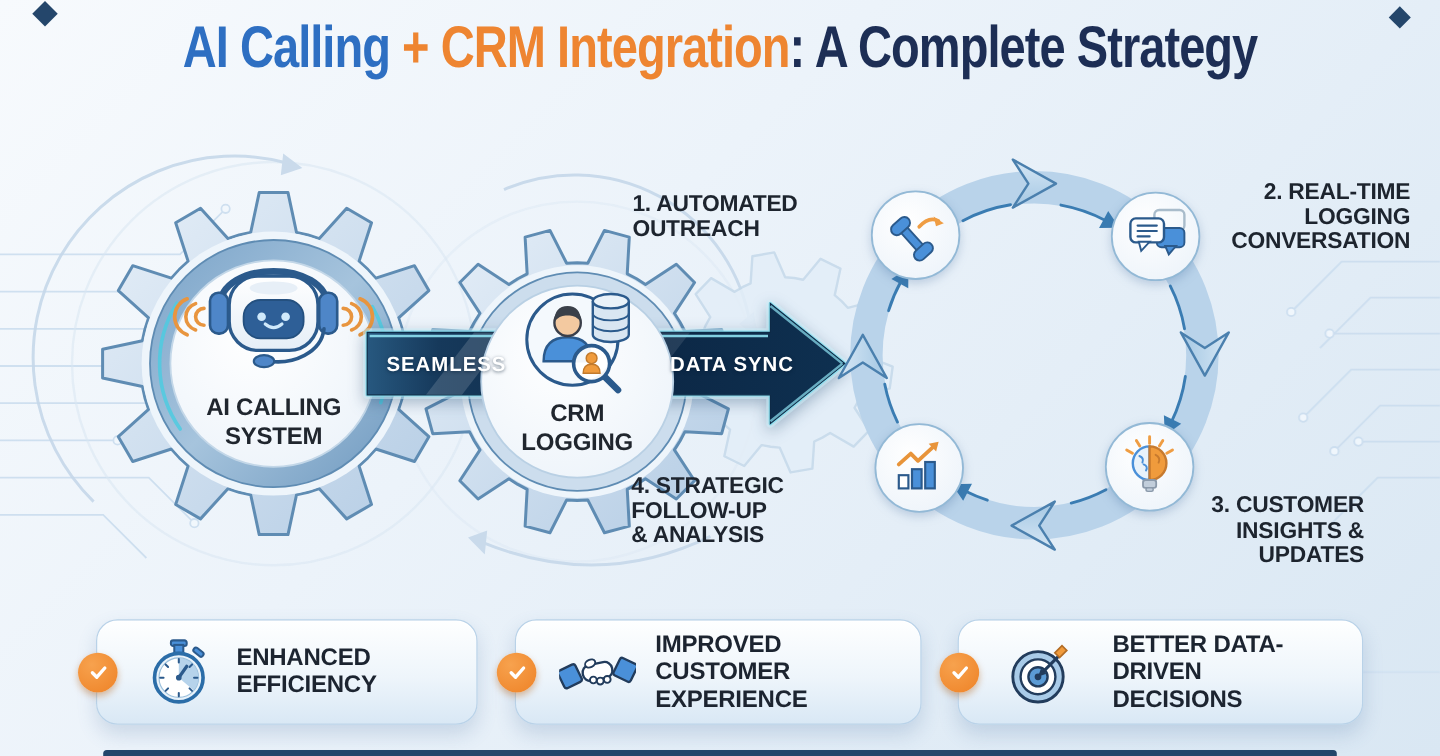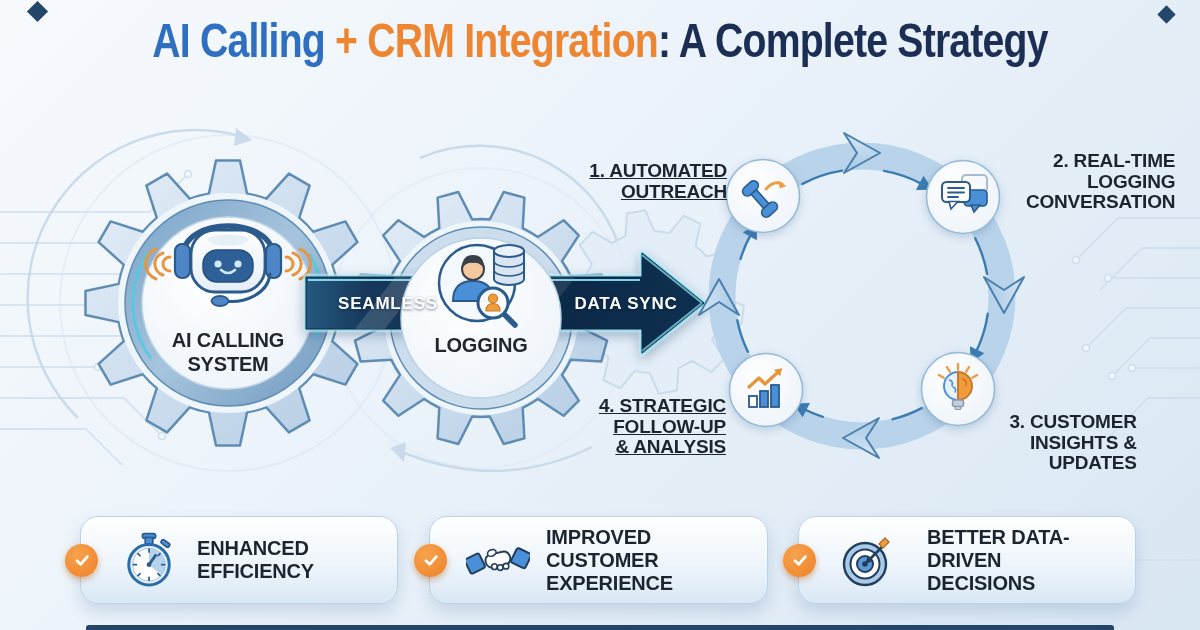--- a/index.html
+++ b/index.html
@@ -5,23 +5,23 @@
   html,body{margin:0;padding:0;background:#e8eef5;}
   .stage{position:relative;width:1200px;height:630px;overflow:hidden;
     background:linear-gradient(135deg,#f7fafd 0%,#ecf3fa 40%,#d9e7f3 100%);
     font-family:"Liberation Sans", sans-serif;}
   .scene{position:absolute;left:0;top:0;z-index:1;}
   .title{position:absolute;top:12px;left:0;width:1200px;text-align:center;z-index:2;
     font-size:49px;font-weight:800;letter-spacing:-1px;white-space:nowrap;
     transform:scaleX(.8);transform-origin:600px 50%;}
   .t-blue{color:#2e6fc2;} .t-orange{color:#ee8531;} .t-navy{color:#1d2e55;}
   .gearLbl{position:absolute;z-index:2;text-align:center;font-weight:800;font-size:20px;line-height:24px;color:#20262e;letter-spacing:-.2px;}
-  .arrowLbl{position:absolute;z-index:2;color:#fff;font-weight:800;font-size:17px;letter-spacing:.8px;text-align:center;text-shadow:0 1px 3px rgba(0,25,50,.55);padding-left:16px;}
+  .arrowLbl{position:absolute;z-index:2;color:#fff;font-weight:800;font-size:17px;letter-spacing:.8px;text-align:center;text-shadow:0 1px 3px rgba(0,25,50,.55);}
   .lblStep{position:absolute;z-index:2;font-weight:800;font-size:19px;line-height:20.5px;color:#1d242e;letter-spacing:-.2px;text-align:right;}
-  .tr{text-align:right;width:200px;text-decoration:underline;}
+  .tr{text-align:left;width:200px;}
   .ind{padding-left:26px;}
   .card{position:absolute;top:516px;height:88px;z-index:3;border-radius:18px;box-sizing:border-box;
     background:linear-gradient(180deg,#feffff 0%,#eef5fb 55%,#d9e8f5 100%);
     border:1.5px solid #b9d2e8;
     box-shadow:0 8px 16px rgba(70,110,160,.20), inset 0 1px 0 #ffffff;
     display:flex;align-items:center;padding-left:36px;}
   .badge{position:absolute;left:-16px;top:50%;margin-top:-16.5px;width:33px;height:33px;border-radius:50%;
     background:radial-gradient(circle at 35% 30%,#f7a24e,#ee8226);
     box-shadow:0 3px 6px rgba(180,90,10,.4);display:flex;align-items:center;justify-content:center;}
   .cardIcon{width:64px;height:64px;flex:0 0 64px;}
@@ -265,20 +265,21 @@
 
   <div class="dmd" style="left:30px;top:4px;width:15px;height:15px;"></div>
   <div class="dmd" style="left:1160px;top:8px;width:13px;height:13px;"></div>
   <div class="strip"></div>
 
   <div class="gearLbl" style="left:148px;top:328px;width:160px;">
     <div>AI CALLING</div>
     <div>SYSTEM</div>
   </div>
   <div class="gearLbl" style="left:401px;top:333px;width:160px;">
+    <div>CRM</div>
     <div>LOGGING</div>
   </div>
 
   <div class="arrowLbl" style="left:307px;top:294px;width:130px;">SEAMLESS</div>
   <div class="arrowLbl" style="left:540px;top:294px;width:140px;">DATA SYNC</div>
 
   <div class="lblStep tr" style="right:473px;top:161px;">
     <div>1. AUTOMATED</div>
     <div>OUTREACH</div>
   </div>

